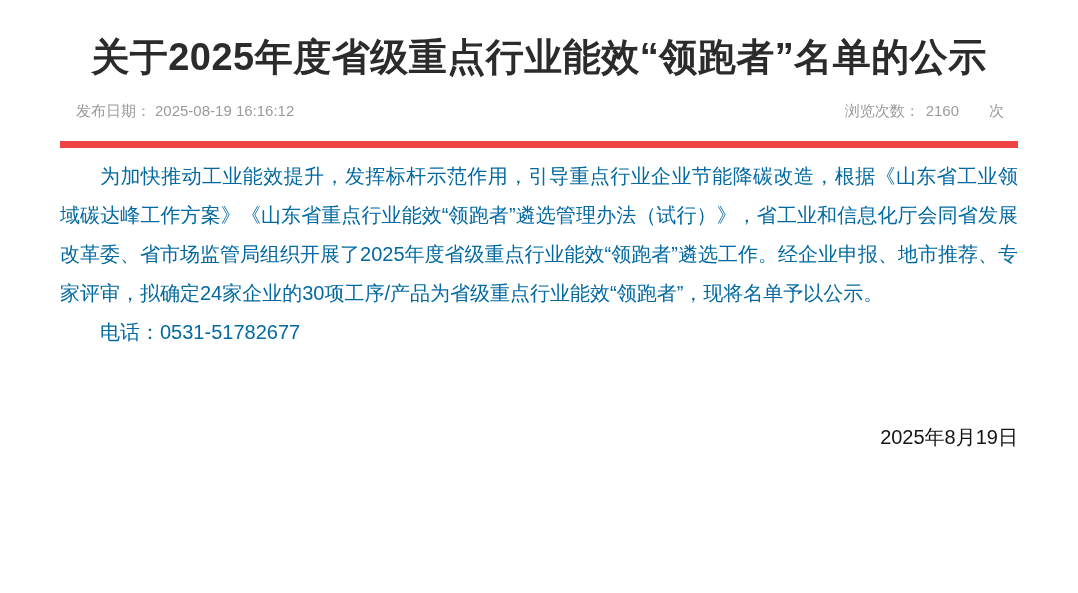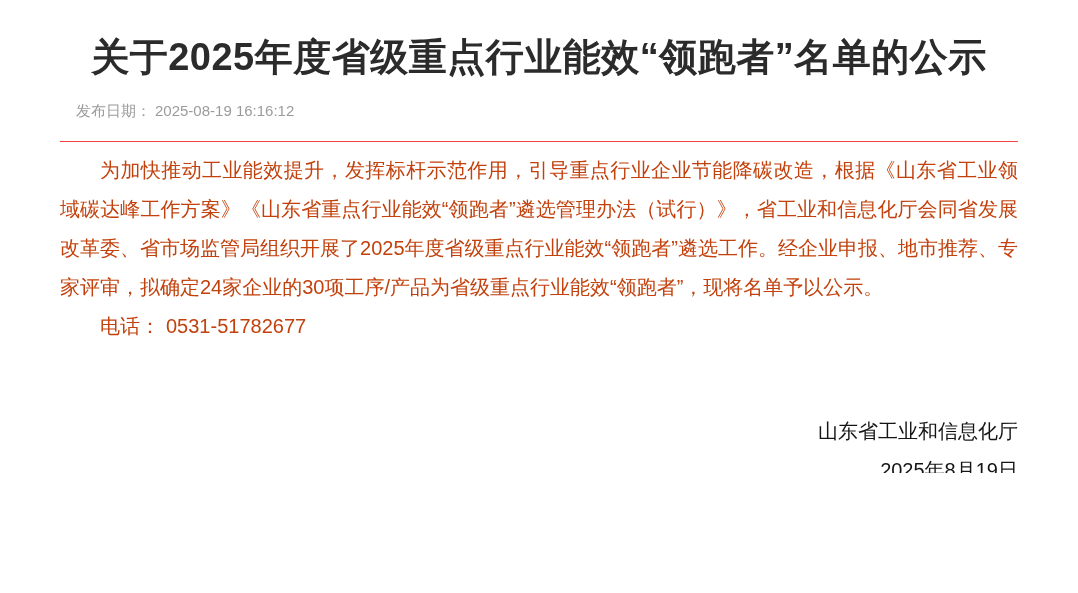--- a/index.html
+++ b/index.html
@@ -29,46 +29,46 @@
     font-weight: 700;
     color: #2b2b2b;
     letter-spacing: 0.5px;
   }
   .meta-row {
     display: flex;
     justify-content: space-between;
     align-items: center;
     margin-top: 20px;
     padding: 0 14px 20px 16px;
-    border-bottom: 1px solid #ef4444;
+    border-bottom: 7px solid #ef4444;
     font-size: 15px;
     color: #9b9b9b;
   }
   .meta-left {
     display: flex;
     align-items: center;
     gap: 36px;
   }
   .meta-item { white-space: nowrap; }
   .meta-item .meta-value { margin-left: 4px; }
   .meta-right { white-space: nowrap; }
   .meta-right .views-count { margin-left: 6px; }
   .meta-right .views-unit { margin-left: 30px; }
   .article-body {
     padding-top: 9px;
     font-size: 20px;
     line-height: 39px;
-    color: #c2410c;
+    color: #0369a1;
   }
   .article-body p {
     margin: 0;
     text-indent: 2em;
     text-align: justify;
   }
-  .contact-line .contact-value { margin-left: 6px; }
+  .contact-line .contact-value { }
   .signature-block {
     margin-top: 66px;
     text-align: right;
     font-size: 20px;
     line-height: 39px;
     color: #141414;
   }
 </style>
 </head>
 <body>
@@ -77,28 +77,30 @@
   <div class="content">
 
     <h1 class="article-title">关于2025年度省级重点行业能效“领跑者”名单的公示</h1>
 
     <div class="meta-row">
       <div class="meta-left">
         <span class="meta-item">
           <span class="meta-label">发布日期：</span><span class="meta-value">2025-08-19 16:16:12</span>
         </span>
       </div>
+      <div class="meta-right">
+        <span>浏览次数：</span><span class="views-count">2160</span><span class="views-unit">次</span>
+      </div>
     </div>
 
     <div class="article-body">
       <p>为加快推动工业能效提升，发挥标杆示范作用，引导重点行业企业节能降碳改造，根据《山东省工业领域碳达峰工作方案》《山东省重点行业能效“领跑者”遴选管理办法（试行）》，省工业和信息化厅会同省发展改革委、省市场监管局组织开展了2025年度省级重点行业能效“领跑者”遴选工作。经企业申报、地市推荐、专家评审，拟确定24家企业的30项工序/产品为省级重点行业能效“领跑者”，现将名单予以公示。</p>
       <p class="contact-line">
         <span>电话：</span><span class="contact-value">0531-51782677</span>
       </p>
     </div>
 
     <div class="signature-block">
-      <div>山东省工业和信息化厅</div>
       <div>2025年8月19日</div>
     </div>
 
   </div>
 </div>
 
 </body></html>

